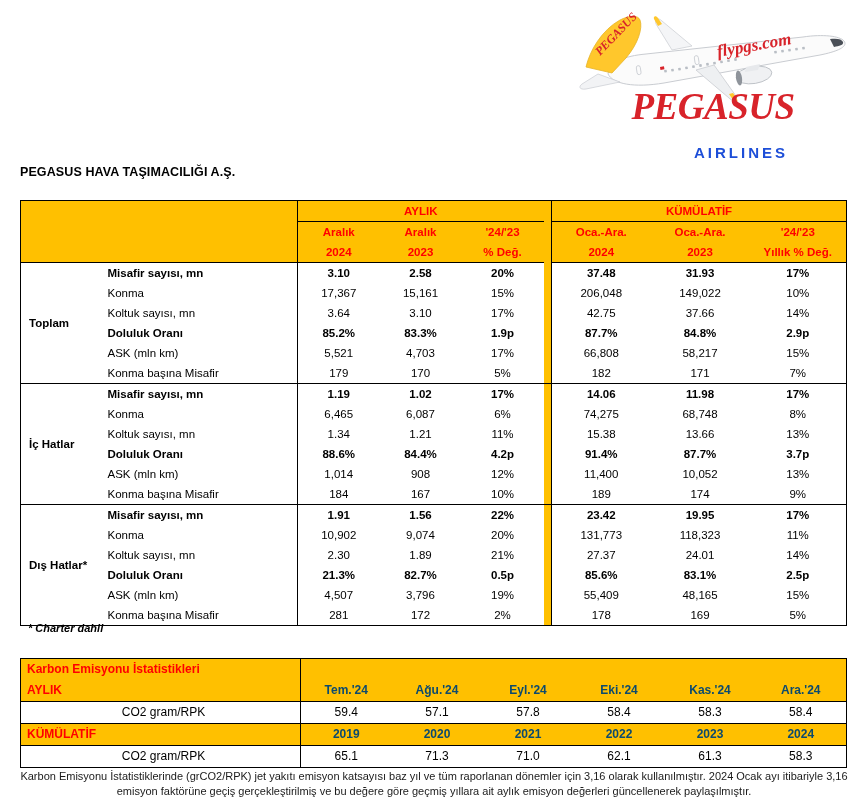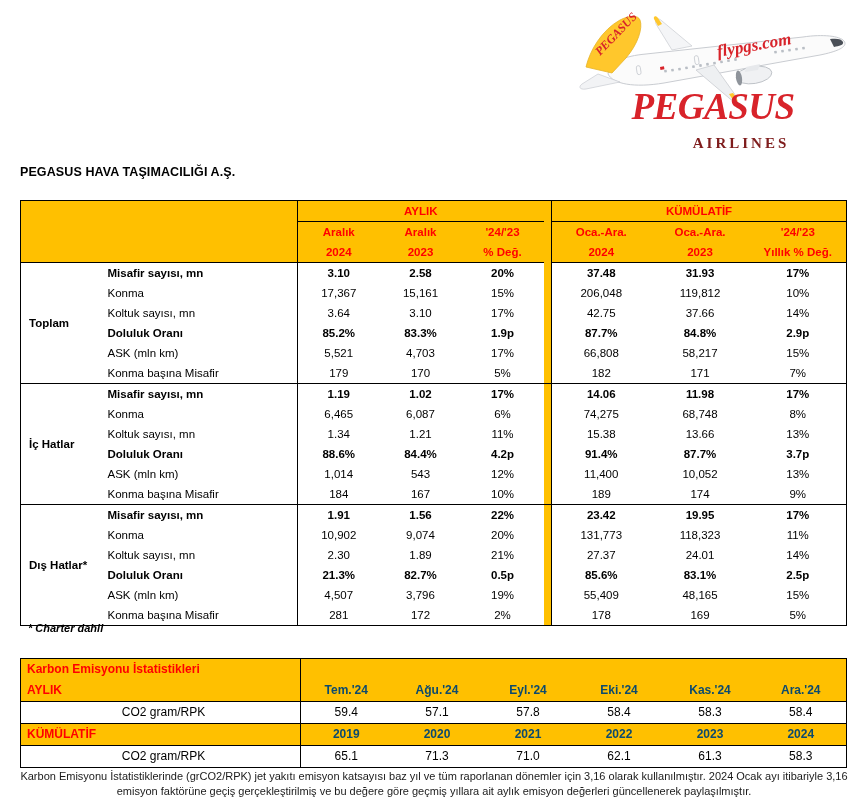--- a/index.html
+++ b/index.html
@@ -43,28 +43,28 @@
     font-family: "Liberation Serif", serif;
     font-weight: bold;
     font-style: italic;
     font-size: 37px;
     letter-spacing: -0.5px;
     color: #d8232a;
     line-height: 1;
     display: block;
   }
   #wordmark .airlines-word {
-    font-family: Liberation Serif, serif;
+    font-family: Liberation Sans, sans-serif;
     font-weight: bold;
     font-size: 15px;
     letter-spacing: 3px;
-    color: #7f1d1d;
+    color: #1d4ed8;
     line-height: 1;
     display: block;
-    margin-top: 11px;
+    margin-top: 20px;
     padding-left: 56px;
   }
 
   
   #doc-titles {
     position: absolute;
     top: 163px;
     left: 20px;
   }
   #doc-titles div {
@@ -307,21 +307,21 @@
         <td class="num b bdr-thin-t">31.93</td>
         <td class="num b bdr-thin-t bdr-out-r">17%</td>
       </tr>
       <tr>
         <td class="metric bdr-thin-r">Konma</td>
         <td class="num">17,367</td>
         <td class="num">15,161</td>
         <td class="num">15%</td>
         <td class="sep-col"></td>
         <td class="num bdr-thin-l">206,048</td>
-        <td class="num">119,812</td>
+        <td class="num">149,022</td>
         <td class="num bdr-out-r">10%</td>
       </tr>
       <tr>
         <td class="metric bdr-thin-r">Koltuk sayısı, mn</td>
         <td class="num">3.64</td>
         <td class="num">3.10</td>
         <td class="num">17%</td>
         <td class="sep-col"></td>
         <td class="num bdr-thin-l">42.75</td>
         <td class="num">37.66</td>
@@ -394,21 +394,21 @@
         <td class="num b">84.4%</td>
         <td class="num b">4.2p</td>
         <td class="sep-col"></td>
         <td class="num b bdr-thin-l">91.4%</td>
         <td class="num b">87.7%</td>
         <td class="num b bdr-out-r">3.7p</td>
       </tr>
       <tr>
         <td class="metric bdr-thin-r">ASK (mln km)</td>
         <td class="num">1,014</td>
-        <td class="num">543</td>
+        <td class="num">908</td>
         <td class="num">12%</td>
         <td class="sep-col"></td>
         <td class="num bdr-thin-l">11,400</td>
         <td class="num">10,052</td>
         <td class="num bdr-out-r">13%</td>
       </tr>
       <tr>
         <td class="metric bdr-thin-r bdr-thin-b">Konma başına Misafir</td>
         <td class="num bdr-thin-b">184</td>
         <td class="num bdr-thin-b">167</td>

